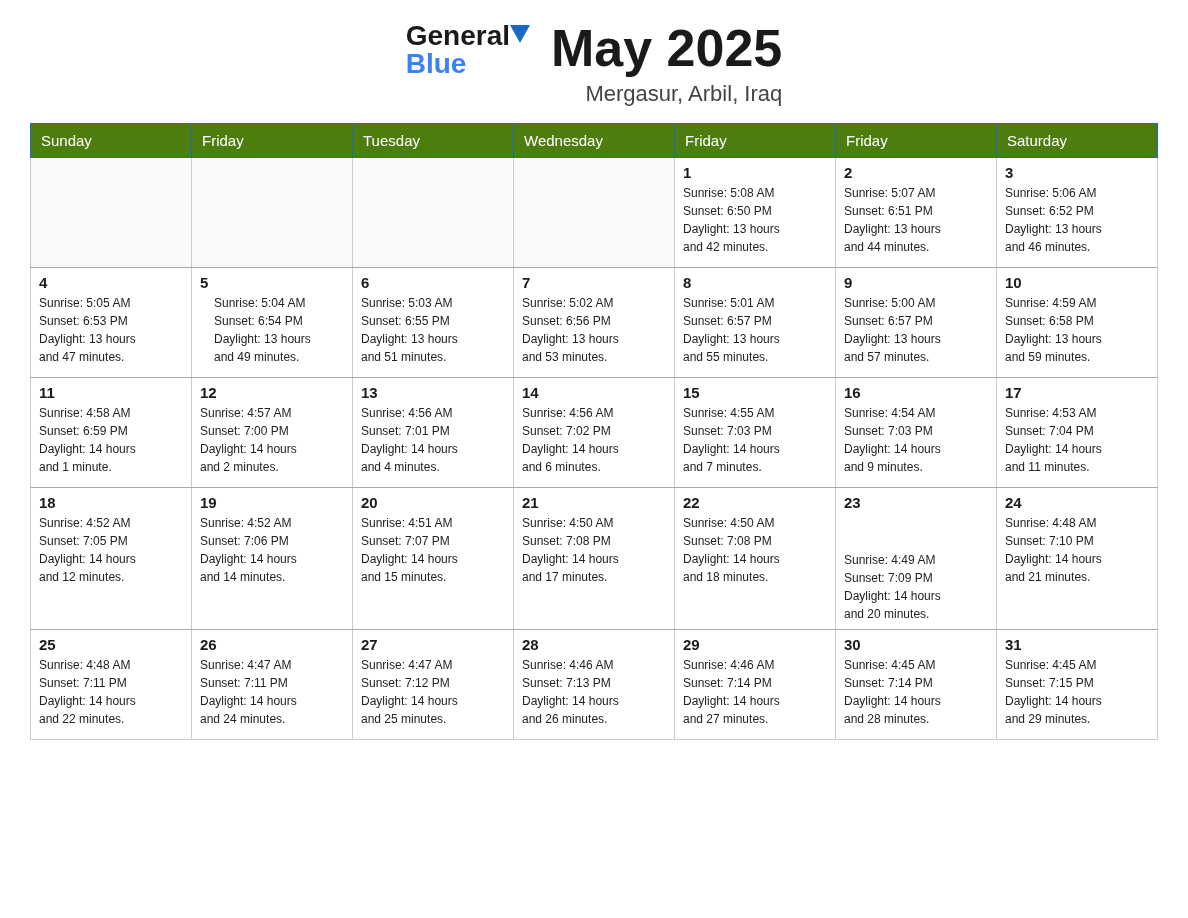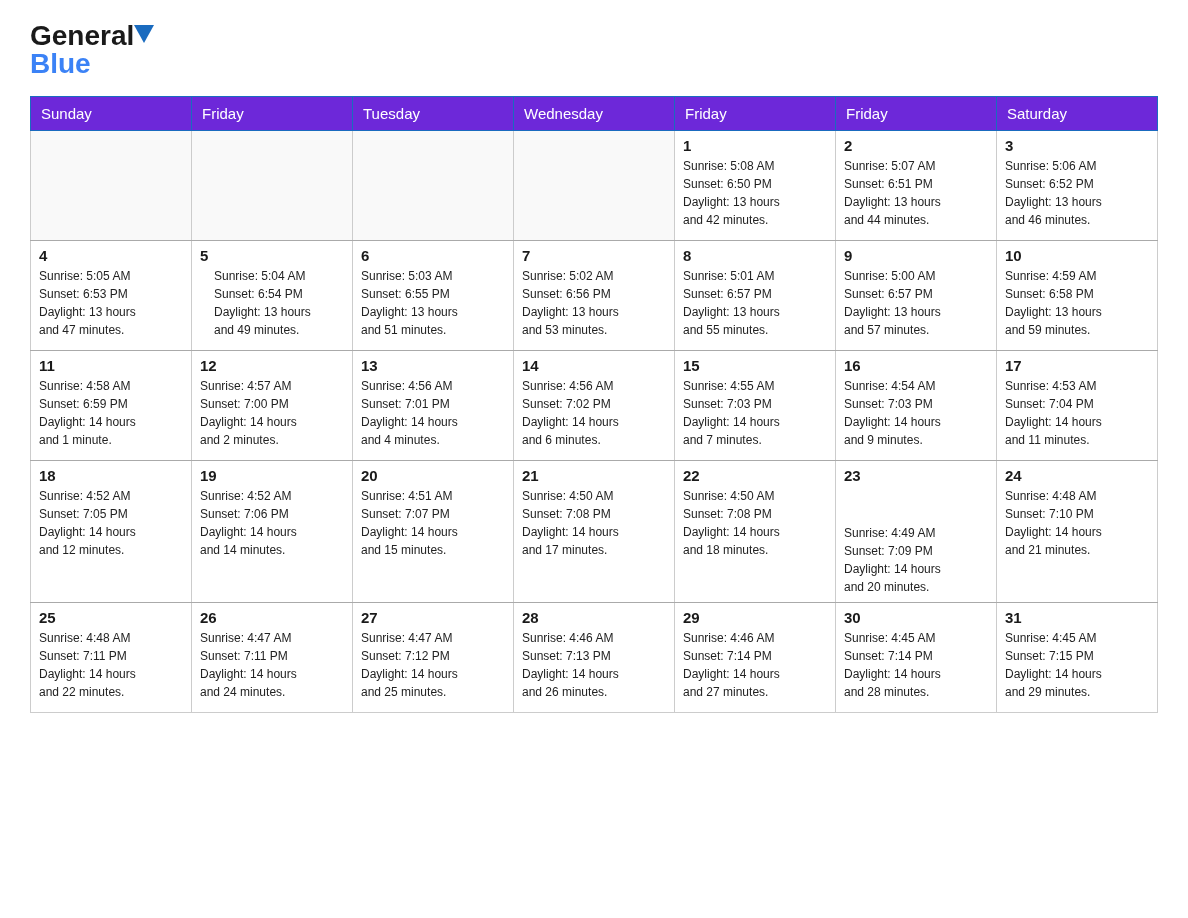--- a/index.html
+++ b/index.html
@@ -5,21 +5,21 @@
     * { box-sizing: border-box; margin: 0; padding: 0; }
     body {
       font-family: Arial, sans-serif;
       background: #fff;
       padding: 20px 30px;
       width: 1188px;
       min-height: 918px;
     }
     .header {
       display: flex;
-      justify-content: flex-start;
+      justify-content: center;
       align-items: flex-start;
       margin-bottom: 16px;
       gap: 21px;
     }
     .logo-text-general {
       font-size: 28px;
       font-weight: bold;
       color: #1a1a1a;
     }
     .logo-triangle {
@@ -49,21 +49,21 @@
       font-size: 22px;
       color: #444;
       margin-top: 4px;
     }
     .calendar {
       width: 100%;
       border-collapse: collapse;
       table-layout: fixed;
     }
     .calendar thead tr th {
-      background-color: #6d28d9;
+      background-color: #4d7c0f;
       color: #fff;
       font-size: 15px;
       font-weight: normal;
       padding: 8px 10px;
       text-align: left;
       border: 1px solid #1a6bbf;
     }
     .calendar tbody tr td {
       vertical-align: top;
       padding: 6px 8px;
@@ -112,20 +112,24 @@
 <div class="header">
   <div class="logo-row">
     <div class="logo-line1">
       <span class="logo-text-general">General</span>
       <span class="logo-triangle"></span>
     </div>
     <div class="logo-line2">
       <span class="logo-blue">Blue</span>
     </div>
   </div>
+  <div class="title-block">
+    <div class="title-month">May 2025</div>
+    <div class="title-location">Mergasur, Arbil, Iraq</div>
+  </div>
 </div>
 
 <table class="calendar">
   <thead>
     <tr>
 
     <th>Sunday</th>
         <th>Friday</th>
         <th>Tuesday</th>
         <th>Wednesday</th>

